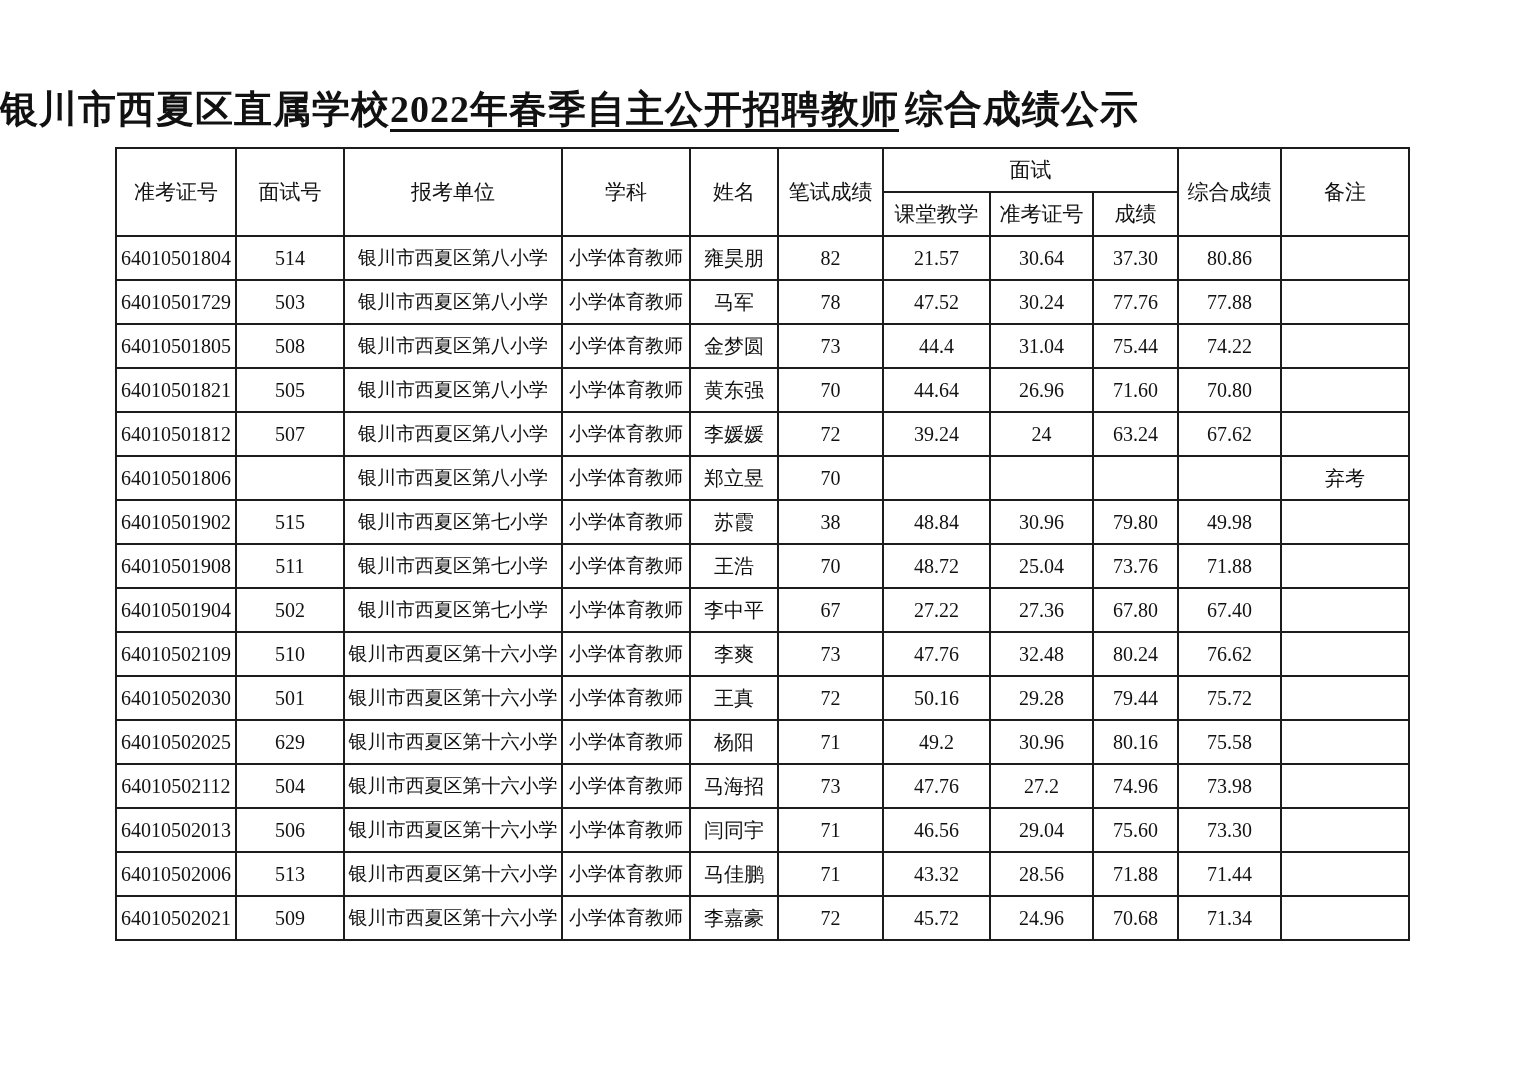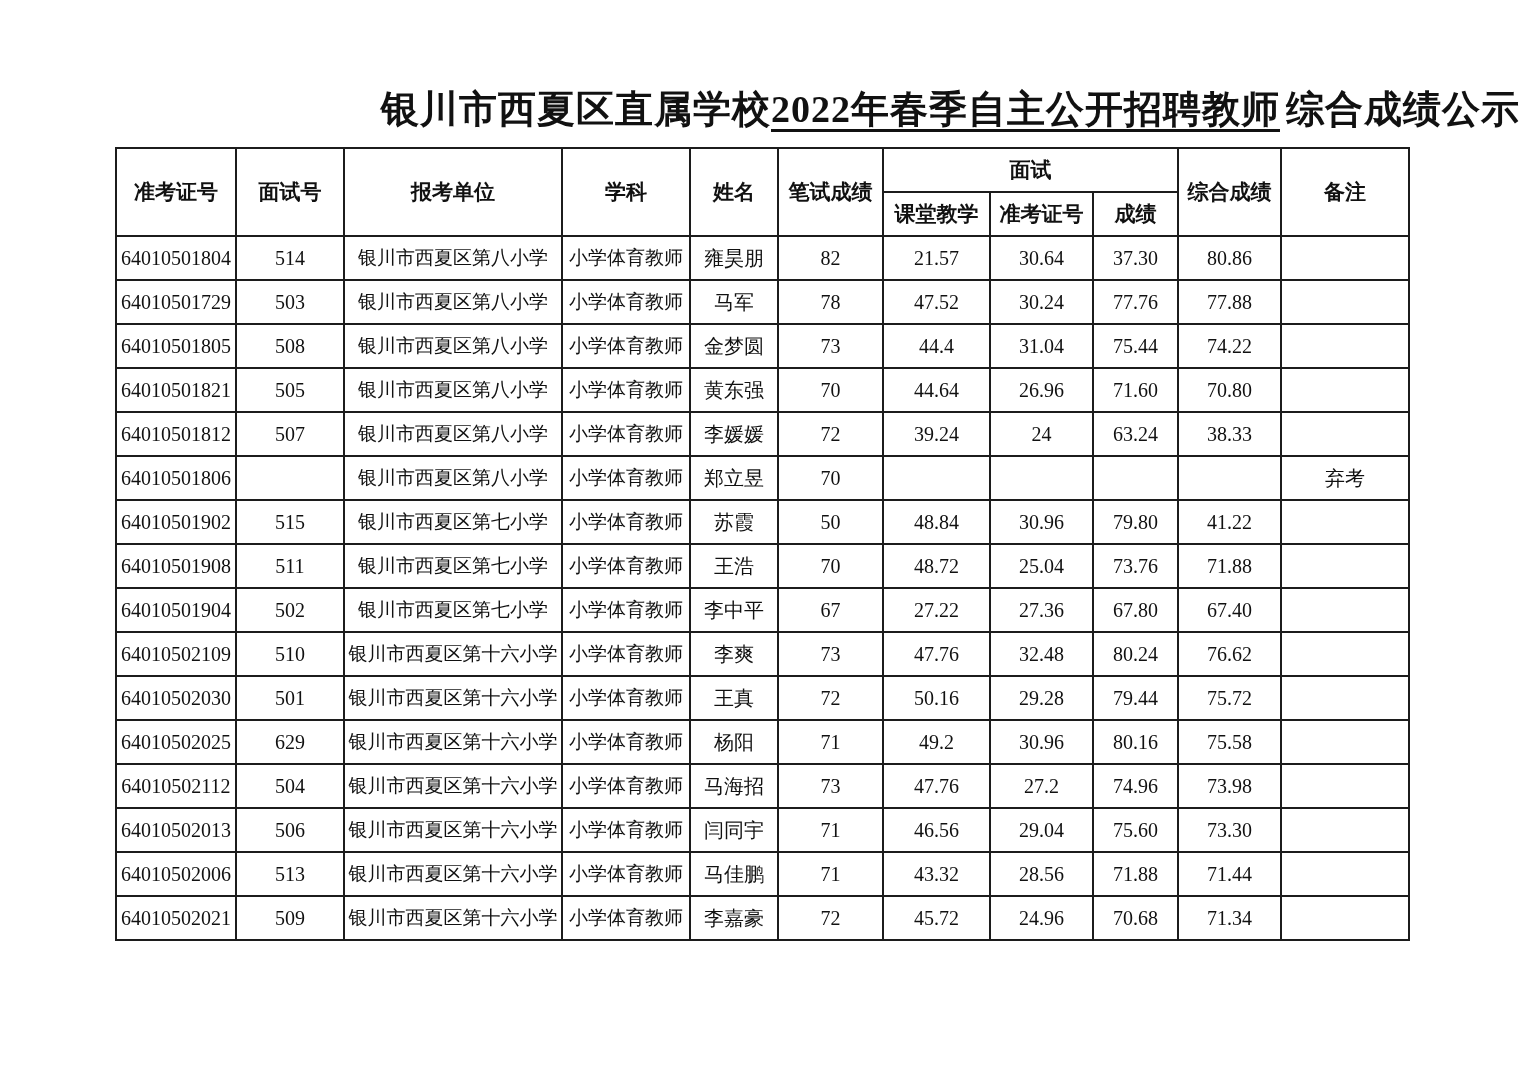--- a/index.html
+++ b/index.html
@@ -15,21 +15,21 @@
     font-family: "Liberation Serif", "DejaVu Serif", serif;
     color: #111111;
     overflow: hidden;
   }
   .title {
     position: absolute;
     top: 84px;
     left: 0;
     width: 100%;
     margin: 0;
-    text-align: right;
+    text-align: left;
     font-size: 38px;
     font-weight: bold;
     letter-spacing: 1px;
     white-space: nowrap;
   }
   .title .underline {
     text-decoration: underline;
     text-decoration-thickness: 3px;
     text-underline-offset: 7px;
   }
@@ -48,21 +48,21 @@
   table.score-table td {
     border: 2px solid #1c1c1c;
     text-align: center;
     vertical-align: middle;
     padding: 0 2px;
     overflow: hidden;
     white-space: nowrap;
   }
   table.score-table thead th {
     font-size: 21px;
-    font-weight: bold;
+    font-weight: normal;
     height: 42px;
   }
   table.score-table tbody td {
     font-size: 20px;
     font-weight: normal;
     height: 42px;
   }
   table.score-table tbody td.cell-unit,
   table.score-table tbody td.cell-subject {
     font-size: 19px;
@@ -163,21 +163,21 @@
         <tr>
     <td class="cell-admission-no">64010501812</td>
     <td class="cell-interview-no">507</td>
     <td class="cell-unit">银川市西夏区第八小学</td>
     <td class="cell-subject">小学体育教师</td>
     <td class="cell-name">李媛媛</td>
     <td class="cell-written-score">72</td>
     <td class="cell-classroom-teaching">39.24</td>
     <td class="cell-skill-test">24</td>
     <td class="cell-interview-score">63.24</td>
-    <td class="cell-comprehensive-score">38.33</td>
+    <td class="cell-comprehensive-score">67.62</td>
     <td class="cell-remark"></td>
   </tr>
         <tr>
     <td class="cell-admission-no">64010501806</td>
     <td class="cell-interview-no"></td>
     <td class="cell-unit">银川市西夏区第八小学</td>
     <td class="cell-subject">小学体育教师</td>
     <td class="cell-name">郑立昱</td>
     <td class="cell-written-score">70</td>
     <td class="cell-classroom-teaching"></td>
@@ -185,25 +185,25 @@
     <td class="cell-interview-score"></td>
     <td class="cell-comprehensive-score"></td>
     <td class="cell-remark">弃考</td>
   </tr>
         <tr>
     <td class="cell-admission-no">64010501902</td>
     <td class="cell-interview-no">515</td>
     <td class="cell-unit">银川市西夏区第七小学</td>
     <td class="cell-subject">小学体育教师</td>
     <td class="cell-name">苏霞</td>
-    <td class="cell-written-score">50</td>
+    <td class="cell-written-score">38</td>
     <td class="cell-classroom-teaching">48.84</td>
     <td class="cell-skill-test">30.96</td>
     <td class="cell-interview-score">79.80</td>
-    <td class="cell-comprehensive-score">41.22</td>
+    <td class="cell-comprehensive-score">49.98</td>
     <td class="cell-remark"></td>
   </tr>
         <tr>
     <td class="cell-admission-no">64010501908</td>
     <td class="cell-interview-no">511</td>
     <td class="cell-unit">银川市西夏区第七小学</td>
     <td class="cell-subject">小学体育教师</td>
     <td class="cell-name">王浩</td>
     <td class="cell-written-score">70</td>
     <td class="cell-classroom-teaching">48.72</td>

